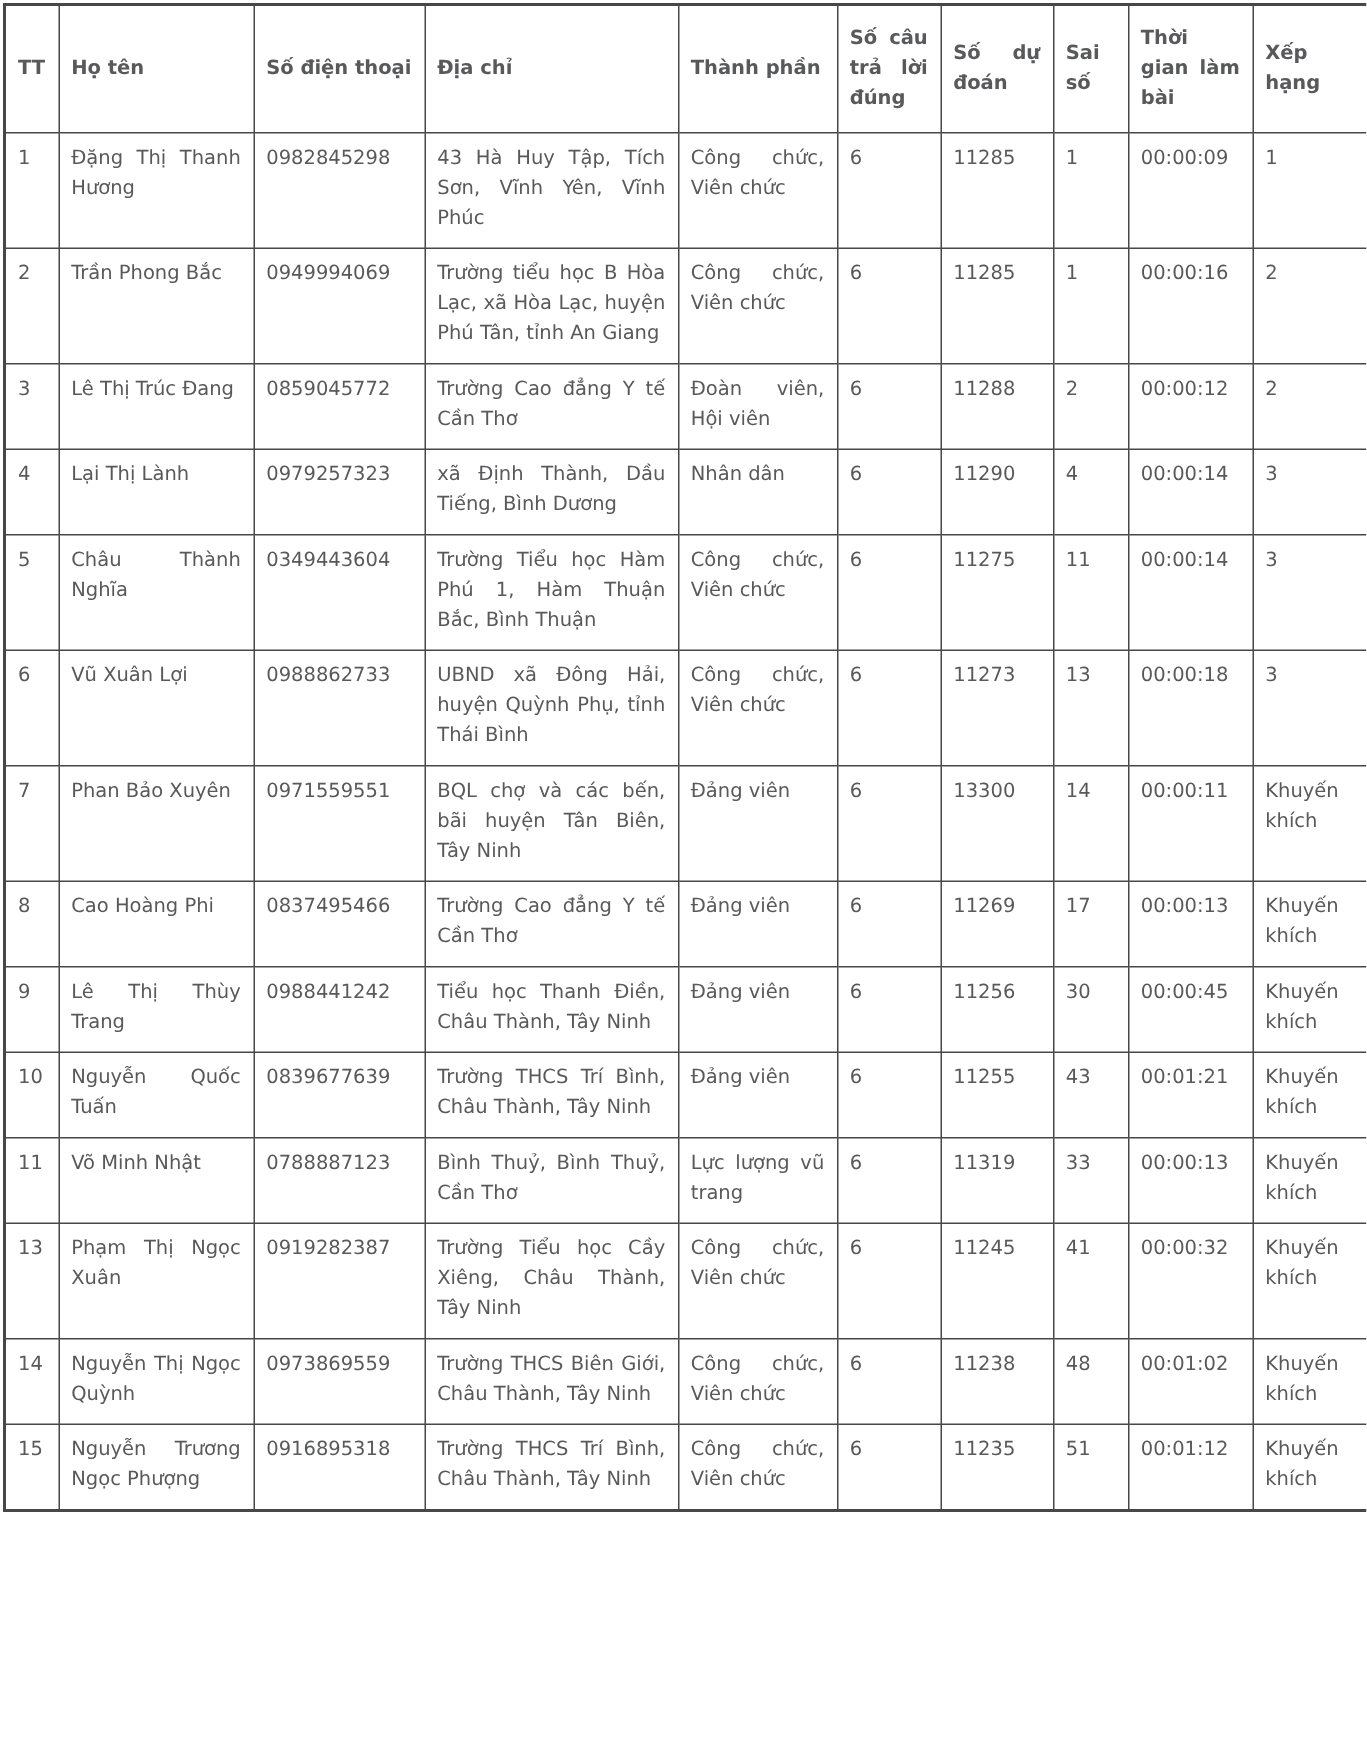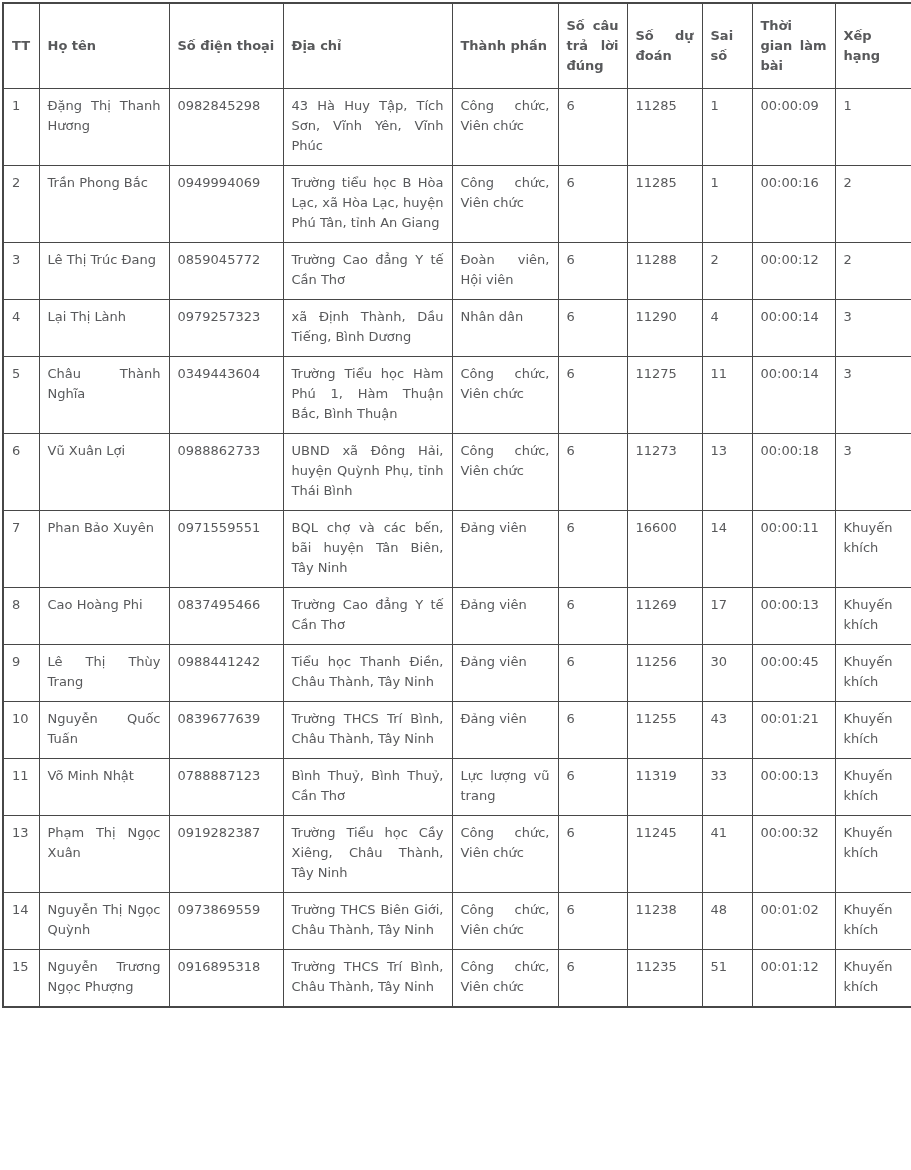--- a/index.html
+++ b/index.html
@@ -150,21 +150,21 @@
           <td class="col-thoi_gian_lam_bai">00:00:18</td>
           <td class="col-xep_hang">3</td>
         </tr>
         <tr>
           <td class="col-tt">7</td>
           <td class="col-ho_ten">Phan Bảo Xuyên</td>
           <td class="col-so_dien_thoai">0971559551</td>
           <td class="col-dia_chi">BQL chợ và các bến, bãi huyện Tân Biên, Tây Ninh</td>
           <td class="col-thanh_phan">Đảng viên</td>
           <td class="col-so_cau_tra_loi_dung">6</td>
-          <td class="col-so_du_doan">16600</td>
+          <td class="col-so_du_doan">13300</td>
           <td class="col-sai_so">14</td>
           <td class="col-thoi_gian_lam_bai">00:00:11</td>
           <td class="col-xep_hang">Khuyến khích</td>
         </tr>
         <tr>
           <td class="col-tt">8</td>
           <td class="col-ho_ten">Cao Hoàng Phi</td>
           <td class="col-so_dien_thoai">0837495466</td>
           <td class="col-dia_chi">Trường Cao đẳng Y tế Cần Thơ</td>
           <td class="col-thanh_phan">Đảng viên</td>

